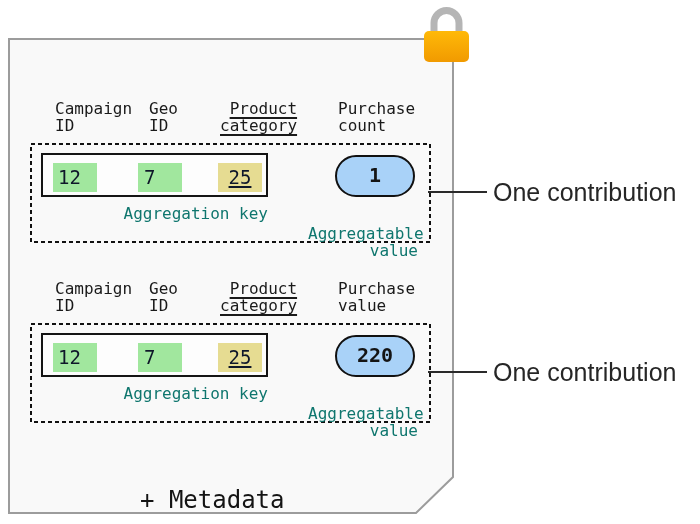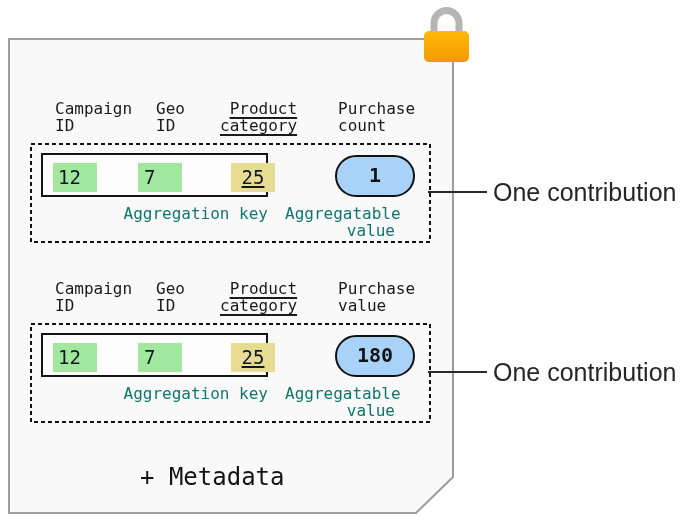--- a/index.html
+++ b/index.html
@@ -11,59 +11,59 @@
 
   .section { position:absolute; left:0; width:470px; height:160px; }
   .section.s1 { top:100px; }
   .section.s2 { top:280px; }
 
   .hdr {
     position:absolute; top:0; font-size:16px; line-height:17px; color:#1a1a1a;
     white-space:nowrap;
   }
   .hdr.h1 { left:55px; }
-  .hdr.h2 { left:156px; }
+  .hdr.h2 { left:149px; }
   .hdr.h3 { left:220px; }
   .hdr.h4 { left:338px; font-weight:normal; }
   .underlined { text-decoration:underline; text-decoration-thickness:1.5px; text-underline-offset:3px;text-align:right; }
 
   .inner-box {
     position:absolute; left:41px; top:53px; width:227px; height:44px;
     border:2px solid #141414; background:#fdfdfd; box-sizing:border-box;
   }
   .cell {
     position:absolute; top:63px; width:44px; height:29px;
     font-size:19px; line-height:29px; color:#0f172a;
   }
   .cell.c1 { left:53px; background:#a1e79e; padding-left:5px; box-sizing:border-box; }
   .cell.c2 { left:138px; background:#a1e79e; padding-left:6px; box-sizing:border-box; }
-  .cell.c3 { left:218px; background:#e6dc92; text-align:center;margin-left:13px; }
+  .cell.c3 { left:218px; background:#e6dc92; text-align:center; }
   .cell.c3 span { text-decoration:underline; text-decoration-thickness:2px; text-underline-offset:2px; }
 
   .pill {
     position:absolute; left:335px; top:55px; width:80px; height:42px;
     background:#a9d2f8; border:2px solid #111; border-radius:22px;
     box-sizing:border-box; text-align:center;
     font-weight:bold; font-size:20px; line-height:37px; color:#141414;
   }
 
   .magenta { position:absolute; top:105px; color:#0f766e; font-size:16px; line-height:17px; }
   .key-label { left:100px; width:168px; text-align:right; }
-  .value-label { left:285px; width:110px; text-align:right; }
+  .value-label { left:308px; width:110px; text-align:right;margin-top:20px; }
 
   .annotation {
     position:absolute; left:493px; color:#262626;
     font-family:"Liberation Sans","DejaVu Sans",sans-serif;
     font-size:25px; line-height:28px; white-space:nowrap;
   }
   .annotation.a1 { top:178px; }
   .annotation.a2 { top:358px; }
 
   .metadata {
-    position:absolute; left:140px; top:464px; color:#141414;
+    position:absolute; left:140px; top:487px; color:#141414;
     font-size:24px; line-height:26px; white-space:nowrap;
   }
 </style>
 </head>
 <body>
 
 <div class="canvas">
 
   <svg class="bg" width="700" height="524" viewBox="0 0 700 524">
     <defs>
@@ -137,21 +137,21 @@
       <div>Purchase</div>
       <div>value</div>
     </div>
 
     <div class="inner-box"></div>
     <div class="cell c1">12</div>
     <div class="cell c2">7</div>
     <div class="cell c3">
       <span>25</span>
     </div>
-    <div class="pill">180</div>
+    <div class="pill">220</div>
 
     <div class="magenta key-label">Aggregation key</div>
     <div class="magenta value-label">
       <div>Aggregatable</div>
       <div>value</div>
     </div>
   </div>
 
   <div class="annotation a1">One contribution</div>
   <div class="annotation a2">One contribution</div>

